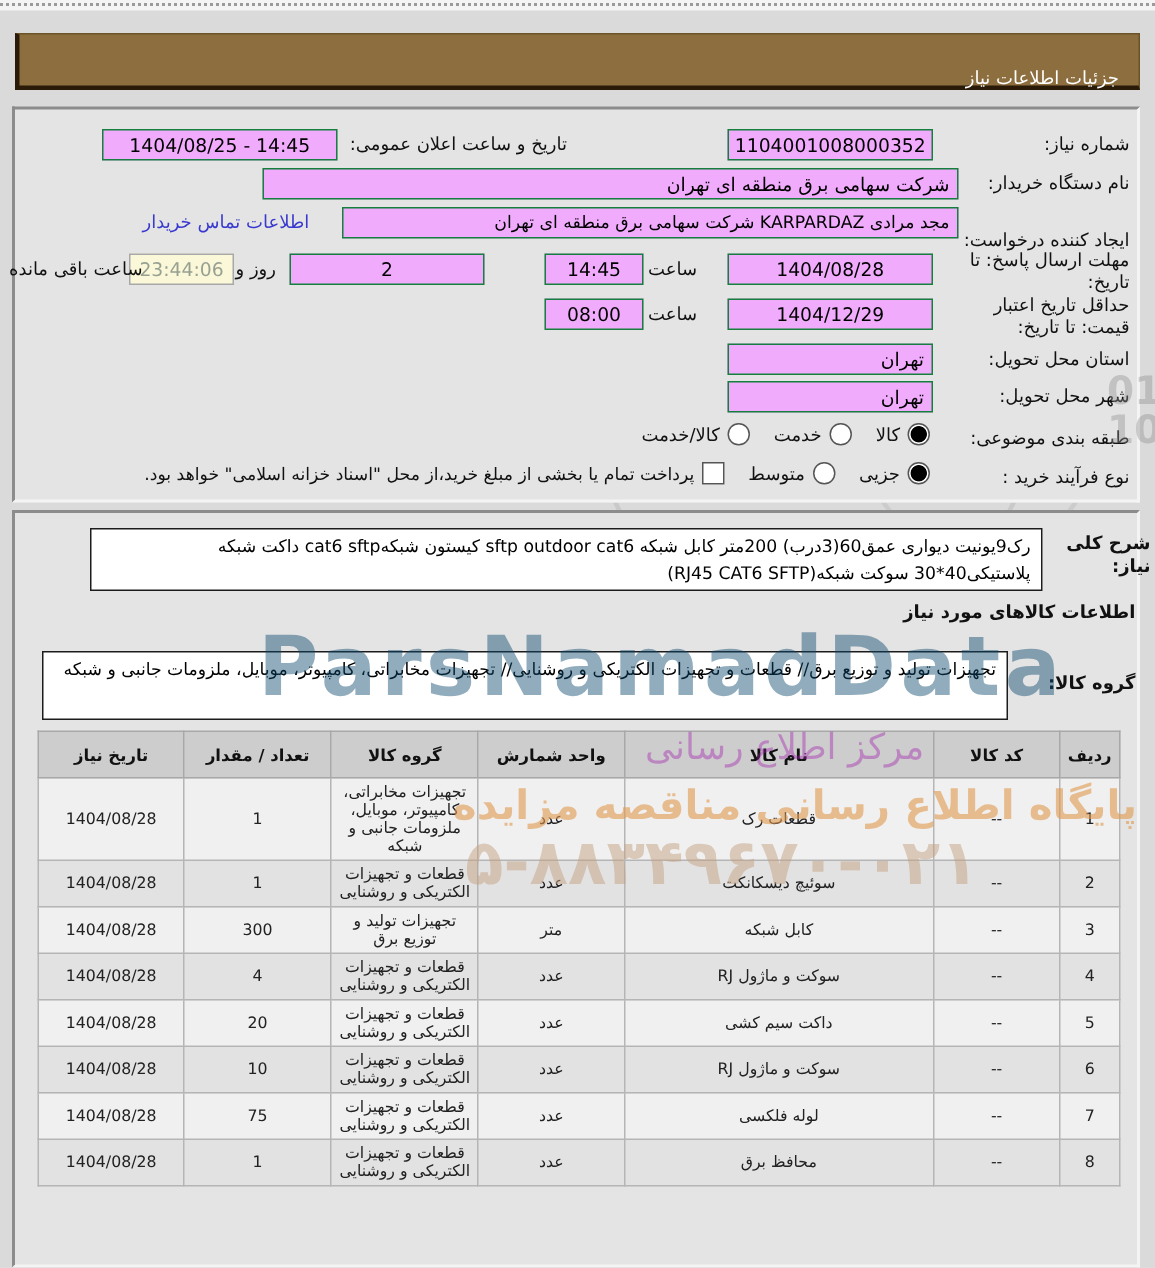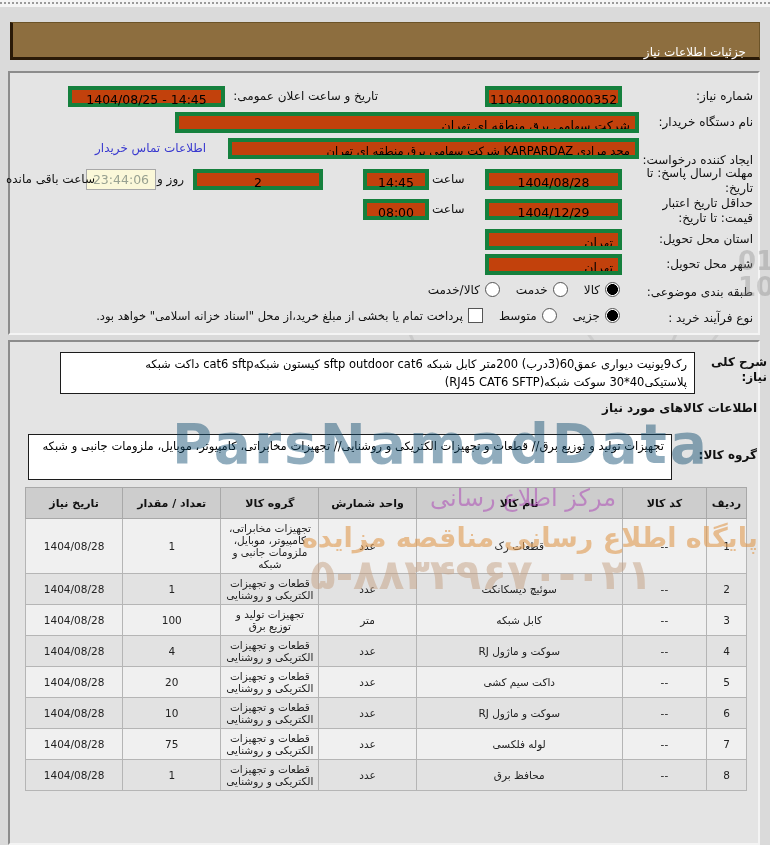--- a/index.html
+++ b/index.html
@@ -15,21 +15,21 @@
     line-height:34px;padding:12px 13px;z-index:2;}
   
   .panel{position:absolute;left:8px;width:752px;background:#e4e4e4;box-sizing:border-box;
     border:2px solid;border-color:#8c8c8c #f4f4f4 #f4f4f4 #8c8c8c;z-index:1;}
   #panel1{top:71px;height:264px;}
   #panel2{top:340px;height:505px;}
   
   .lbl{position:absolute;font-size:12px;color:#111;white-space:nowrap;direction:rtl;z-index:3;}
   .lbl2{line-height:15px;text-align:right;}
   .bold{font-weight:bold;}
-  .box{position:absolute;background:#c2410c;border:4px solid #15803d;height:21px;line-height:19px;
+  .box{position:absolute;background:#f0abfc;border:1px solid #15803d;height:21px;line-height:19px;
     font-size:12.5px;color:#000;box-sizing:border-box;z-index:3;}
   .center{text-align:center;}
   .rtl-text{direction:rtl;text-align:right;padding:0 5px;white-space:nowrap;overflow:hidden;}
   .remaining{background:#fbf8d9;border:1px solid #a8a8a8;color:#98a191;}
   .link{position:absolute;font-size:12px;color:#3939cf;direction:rtl;white-space:nowrap;z-index:3;cursor:pointer;}
   
   .optrow{position:absolute;display:flex;direction:rtl;gap:16px;align-items:center;z-index:3;}
   .opt{display:inline-flex;align-items:center;font-size:12px;color:#111;direction:rtl;white-space:nowrap;}
   .radio{display:inline-block;width:13px;height:13px;border:1px solid #555;border-radius:50%;
     background:#fff;margin-left:5px;flex:0 0 auto;}
@@ -196,21 +196,21 @@
         <td>قطعات و تجهیزات الکتریکی و روشنایی</td>
         <td>1</td>
         <td class="num">1404/08/28</td>
       </tr>
       <tr>
         <td>3</td>
         <td>--</td>
         <td>کابل شبکه</td>
         <td>متر</td>
         <td>تجهیزات تولید و توزیع برق</td>
-        <td>100</td>
+        <td>300</td>
         <td class="num">1404/08/28</td>
       </tr>
       <tr>
         <td>4</td>
         <td>--</td>
         <td>سوکت و ماژول RJ</td>
         <td>عدد</td>
         <td>قطعات و تجهیزات الکتریکی و روشنایی</td>
         <td>4</td>
         <td class="num">1404/08/28</td>

